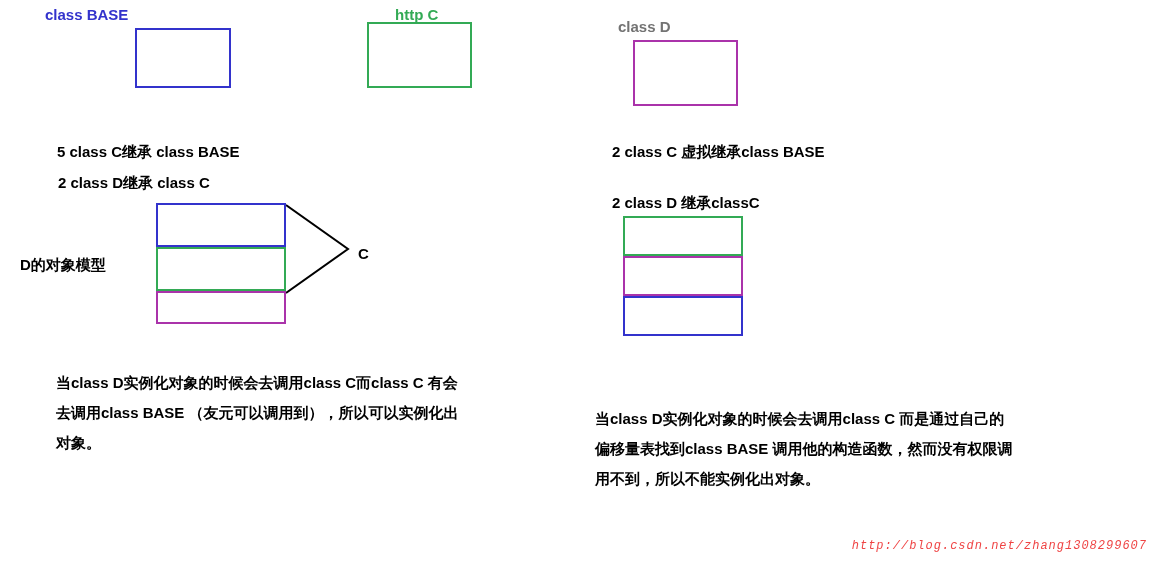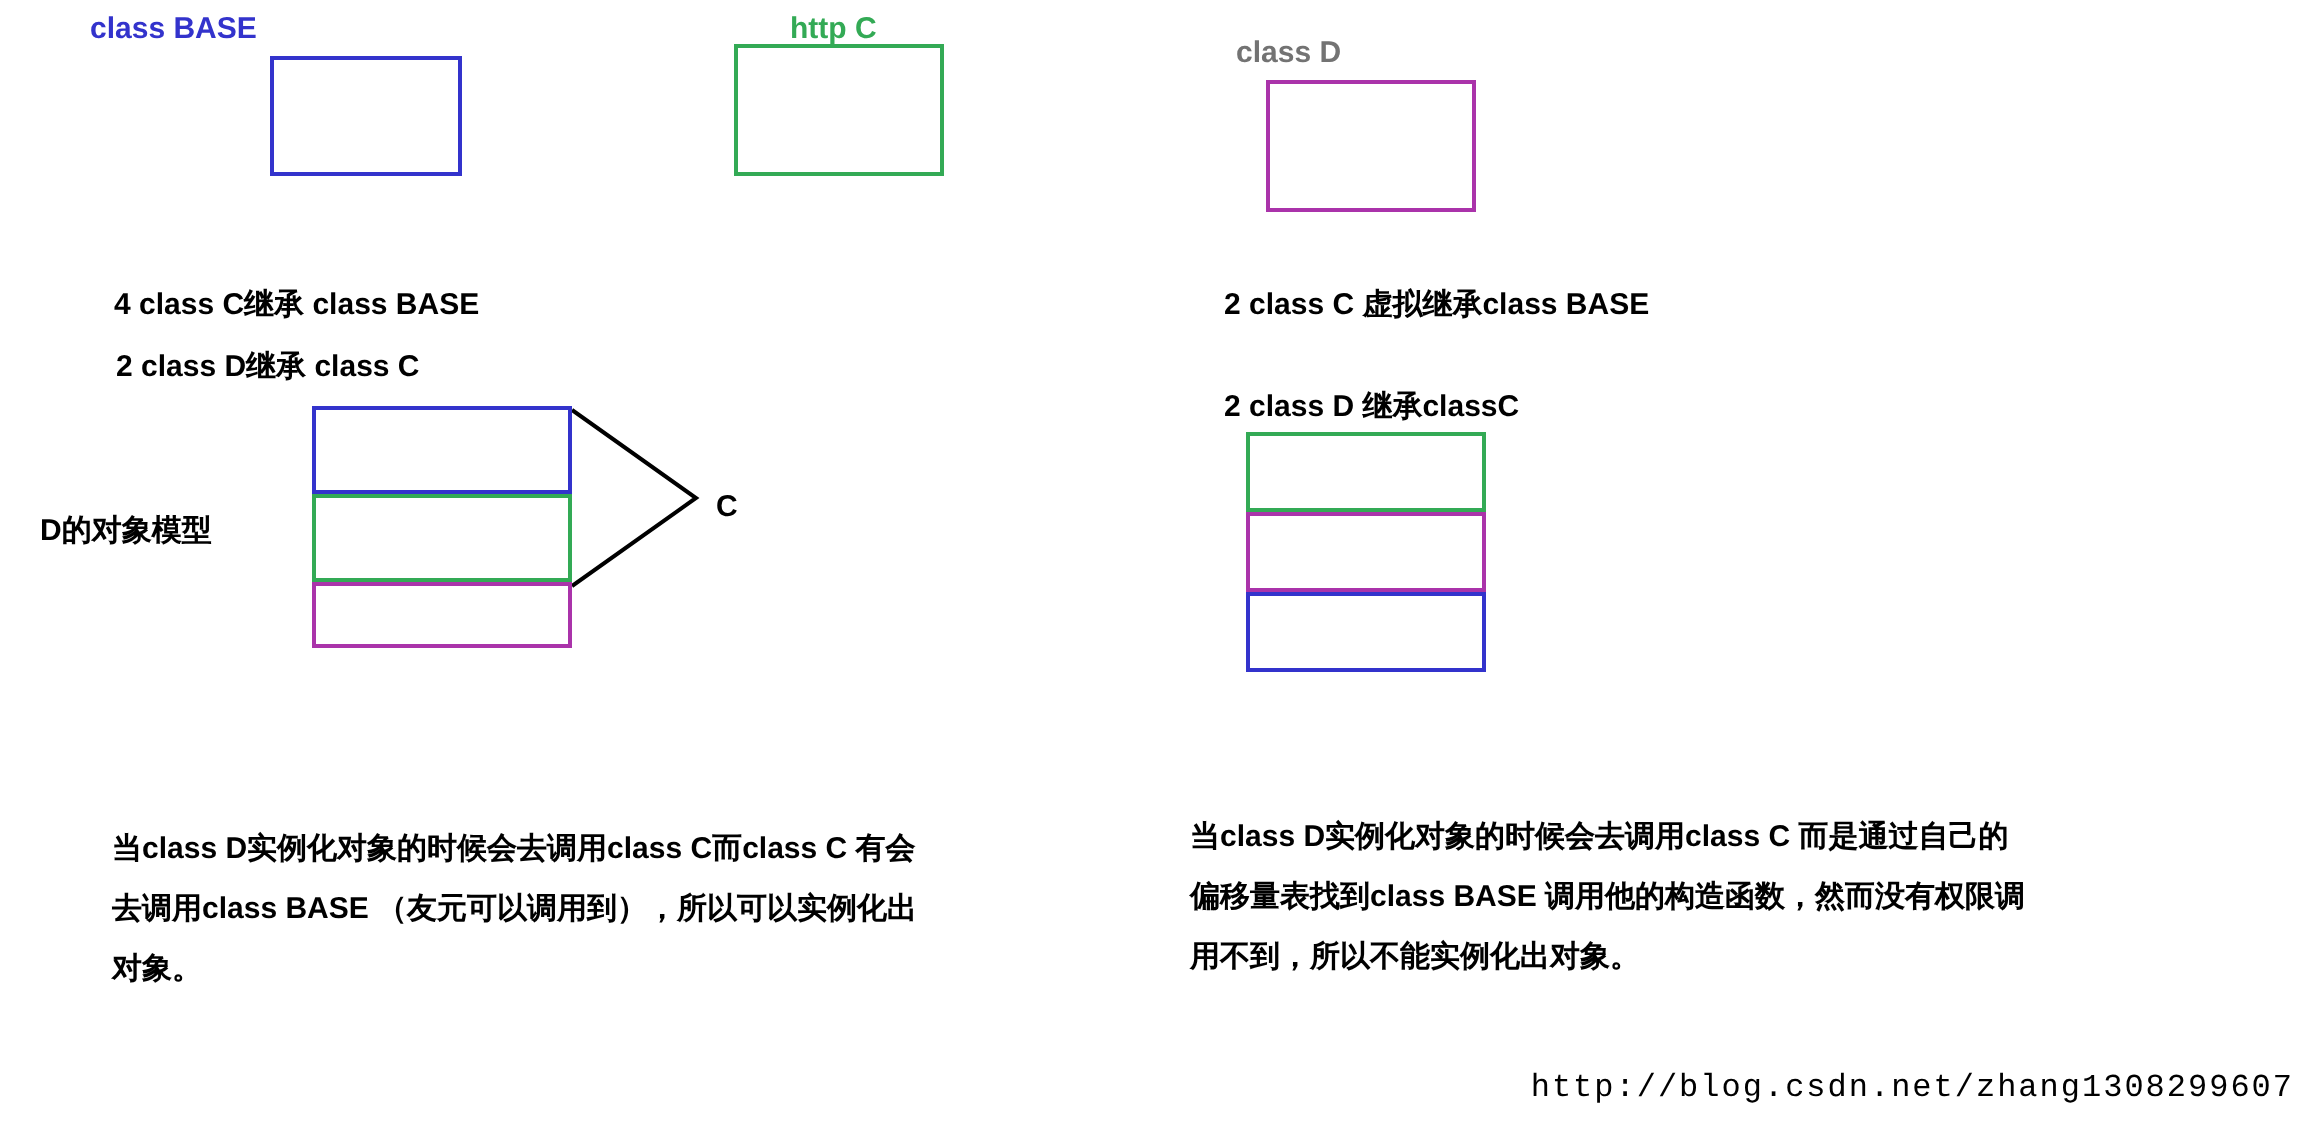--- a/index.html
+++ b/index.html
@@ -17,55 +17,56 @@
     .paragraph {
       position: absolute;
       font-weight: bold;
       color: #000;
       line-height: 2;
     }
     .watermark {
       position: absolute;
       bottom: 12px;
       right: 14px;
-      color: #000000;
+      color: #ef4444;
       font-family: "Courier New", monospace;
-      font-size: 16px;
+      font-size: 12px;
       letter-spacing: 1px;
+      font-style: italic;
     }
     svg.bracket {
       position: absolute;
     }
   </style>
 </head>
 <body>
 
 <div class="label" style="left:45px; top:6px; color:#3333cc;text-align:right;">class BASE</div>
 <div class="label" style="left:395px; top:6px; color:#33aa55;">http C</div>
 <div class="label" style="left:618px; top:18px; color:#737373;">class D</div>
 
 <div class="box" style="left:135px; top:28px; width:96px; height:60px; border:2px solid #3333cc;"></div>
 <div class="box" style="left:367px; top:22px; width:105px; height:66px; border:2px solid #33aa55;"></div>
 <div class="box" style="left:633px; top:40px; width:105px; height:66px; border:2px solid #aa33aa;"></div>
 
-<div class="text-line" style="left:57px; top:143px;">4  class C继承 class BASE</div>
+<div class="text-line" style="left:57px; top:143px;">5  class C继承 class BASE</div>
 <div class="text-line" style="left:58px; top:174px;">2  class D继承 class C</div>
 
 <div class="text-line" style="left:20px; top:256px;">D的对象模型</div>
 
 <div class="box" style="left:156px; top:203px; width:130px; height:44px; border:2px solid #3333cc;"></div>
 <div class="box" style="left:156px; top:247px; width:130px; height:44px; border:2px solid #33aa55;"></div>
 <div class="box" style="left:156px; top:291px; width:130px; height:33px; border:2px solid #aa33aa;"></div>
 
 <svg class="bracket" style="left:286px; top:203px;" width="70" height="92">
   <path d="M 0 2 L 62 46 L 0 90" fill="none" stroke="#000" stroke-width="2"></path>
 </svg>
 <div class="text-line" style="left:358px; top:245px;">C</div>
 
-<div class="paragraph" style="left:56px; top:410px; width:410px;">当class D实例化对象的时候会去调用class C而class C 有会去调用class BASE （友元可以调用到），所以可以实例化出对象。</div>
+<div class="paragraph" style="left:56px; top:368px; width:410px;">当class D实例化对象的时候会去调用class C而class C 有会去调用class BASE （友元可以调用到），所以可以实例化出对象。</div>
 
 <div class="text-line" style="left:612px; top:143px;">2 class C  虚拟继承class BASE</div>
 <div class="text-line" style="left:612px; top:174px;margin-top:20px;">2 class D  继承classC</div>
 
 <div class="box" style="left:623px; top:216px; width:120px; height:40px; border:2px solid #33aa55;"></div>
 <div class="box" style="left:623px; top:256px; width:120px; height:40px; border:2px solid #aa33aa;"></div>
 <div class="box" style="left:623px; top:296px; width:120px; height:40px; border:2px solid #3333cc;"></div>
 
 <div class="paragraph" style="left:595px; top:404px; width:420px;">当class D实例化对象的时候会去调用class C  而是通过自己的偏移量表找到class BASE 调用他的构造函数，然而没有权限调用不到，所以不能实例化出对象。</div>
 

